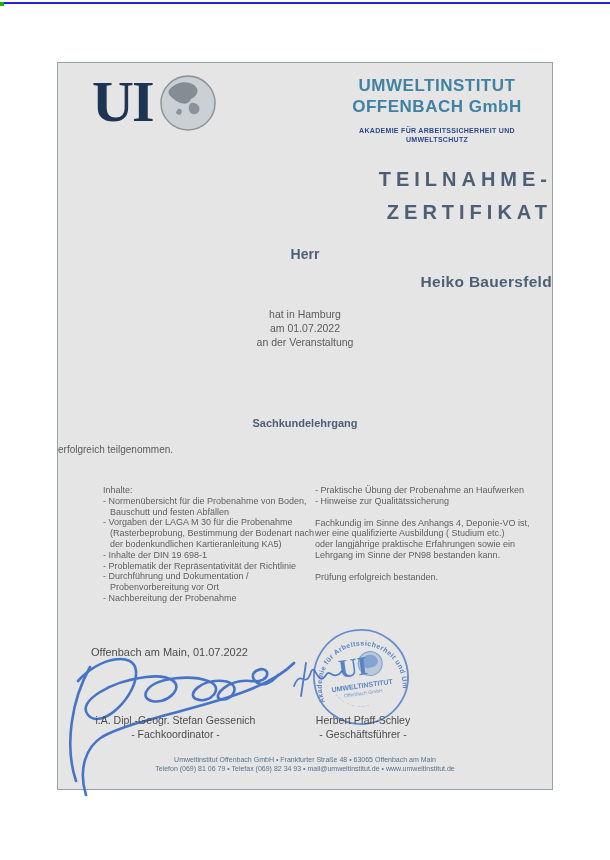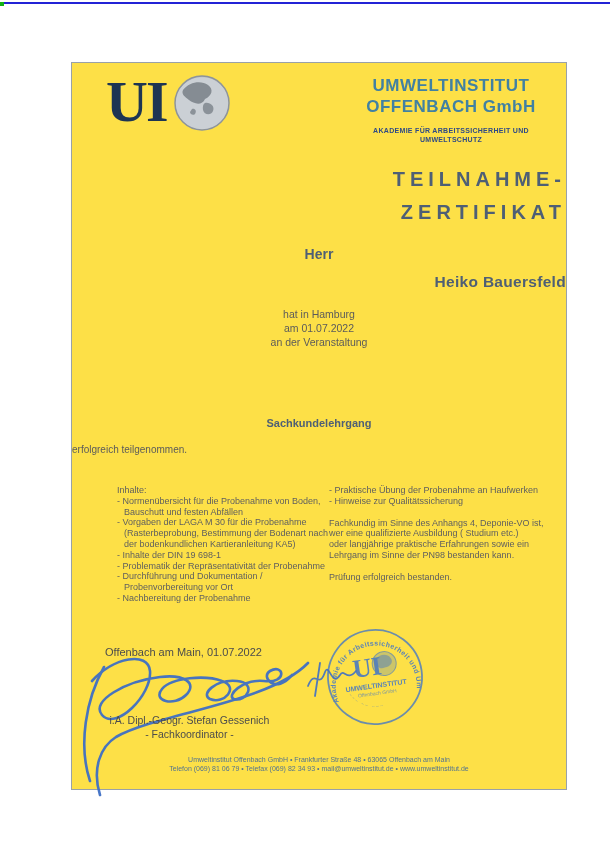--- a/index.html
+++ b/index.html
@@ -4,22 +4,22 @@
 <style>
   html,body{margin:0;padding:0;}
   body{
     width:610px;height:860px;position:relative;background:#ffffff;
     font-family:"Liberation Sans",sans-serif;color:#555;overflow:hidden;
   }
   .top-rule{position:absolute;left:0;top:2px;width:610px;height:2px;background:#2323d6;}
   .top-rule-green{position:absolute;left:0;top:0;width:4px;height:4px;background:#17b317;}
 
   .cert-box{
-    position:absolute;left:71px;top:62px;width:494px;height:726px;
-    border:1.5px solid #99a1a9;background:#fde047;
+    position:absolute;left:57px;top:62px;width:494px;height:726px;
+    border:1.5px solid #99a1a9;background:#e5e5e5;
   }
 
   
   .logo{position:absolute;left:34px;top:8px;height:70px;}
   .logo-text{
     font-family:"Liberation Serif",serif;font-weight:bold;font-size:58px;
     color:#1d3553;letter-spacing:-2px;line-height:62px;
   }
   .globe{position:absolute;left:66px;top:2px;}
   .brand{position:absolute;right:10px;top:12px;width:210px;text-align:center;}
@@ -112,21 +112,21 @@
   </div>
 
   <div class="course-type">Sachkundelehrgang</div>
   <div class="result">erfolgreich teilgenommen.</div>
 
   <div class="col col-left">
     <div>Inhalte:</div>
     <div class="li">- Normenübersicht für die Probenahme von Boden, Bauschutt und festen Abfällen</div>
     <div class="li">- Vorgaben der LAGA M 30 für die Probenahme (Rasterbeprobung, Bestimmung der Bodenart nach der bodenkundlichen Kartieranleitung KA5)</div>
     <div class="li">- Inhalte der DIN 19 698-1</div>
-    <div class="li">- Problematik der Repräsentativität der Probenahme</div>
+    <div class="li">- Problematik der Repräsentativität der Richtlinie</div>
     <div class="li">- Durchführung und Dokumentation / Probenvorbereitung vor Ort</div>
     <div class="li">- Nachbereitung der Probenahme</div>
   </div>
 
   <div class="col col-right">
     <div class="li">- Praktische Übung der Probenahme an Haufwerken</div>
     <div class="li">- Hinweise zur Qualitätssicherung</div>
     <div class="note">Fachkundig im Sinne des Anhangs 4,  Deponie-VO ist, wer eine qualifizierte Ausbildung ( Studium etc.)</div>
     <div>oder langjährige praktische Erfahrungen sowie ein Lehrgang im Sinne der PN98 bestanden kann.</div>
     <div class="exam">Prüfung erfolgreich bestanden.</div>
@@ -167,19 +167,23 @@
     <g fill="none" stroke="#3f6fc5" stroke-width="1.8" stroke-linecap="round" opacity="0.9">
       <path d="M 4,28 C 11,10 15,32 21,14 C 25,4 28,30 36,17 C 40,10 43,24 52,13"></path>
       <path d="M 16,5 L 11,38"></path>
     </g>
   </svg>
 
   <div class="sig-left-name">
     <div>i.A. Dipl.-Geogr. Stefan Gessenich</div>
     <div>- Fachkoordinator -</div>
   </div>
+  <div class="sig-right-name">
+    <div>Herbert Pfaff-Schley</div>
+    <div>- Geschäftsführer -</div>
+  </div>
 
   <div class="footer">
     <div>Umweltinstitut Offenbach GmbH • Frankfurter Straße 48 • 63065 Offenbach am Main</div>
     <div>Telefon (069) 81 06 79 • Telefax (069) 82 34 93 • mail@umweltinstitut.de • www.umweltinstitut.de</div>
   </div>
 
 </div>
 
 </body></html>

